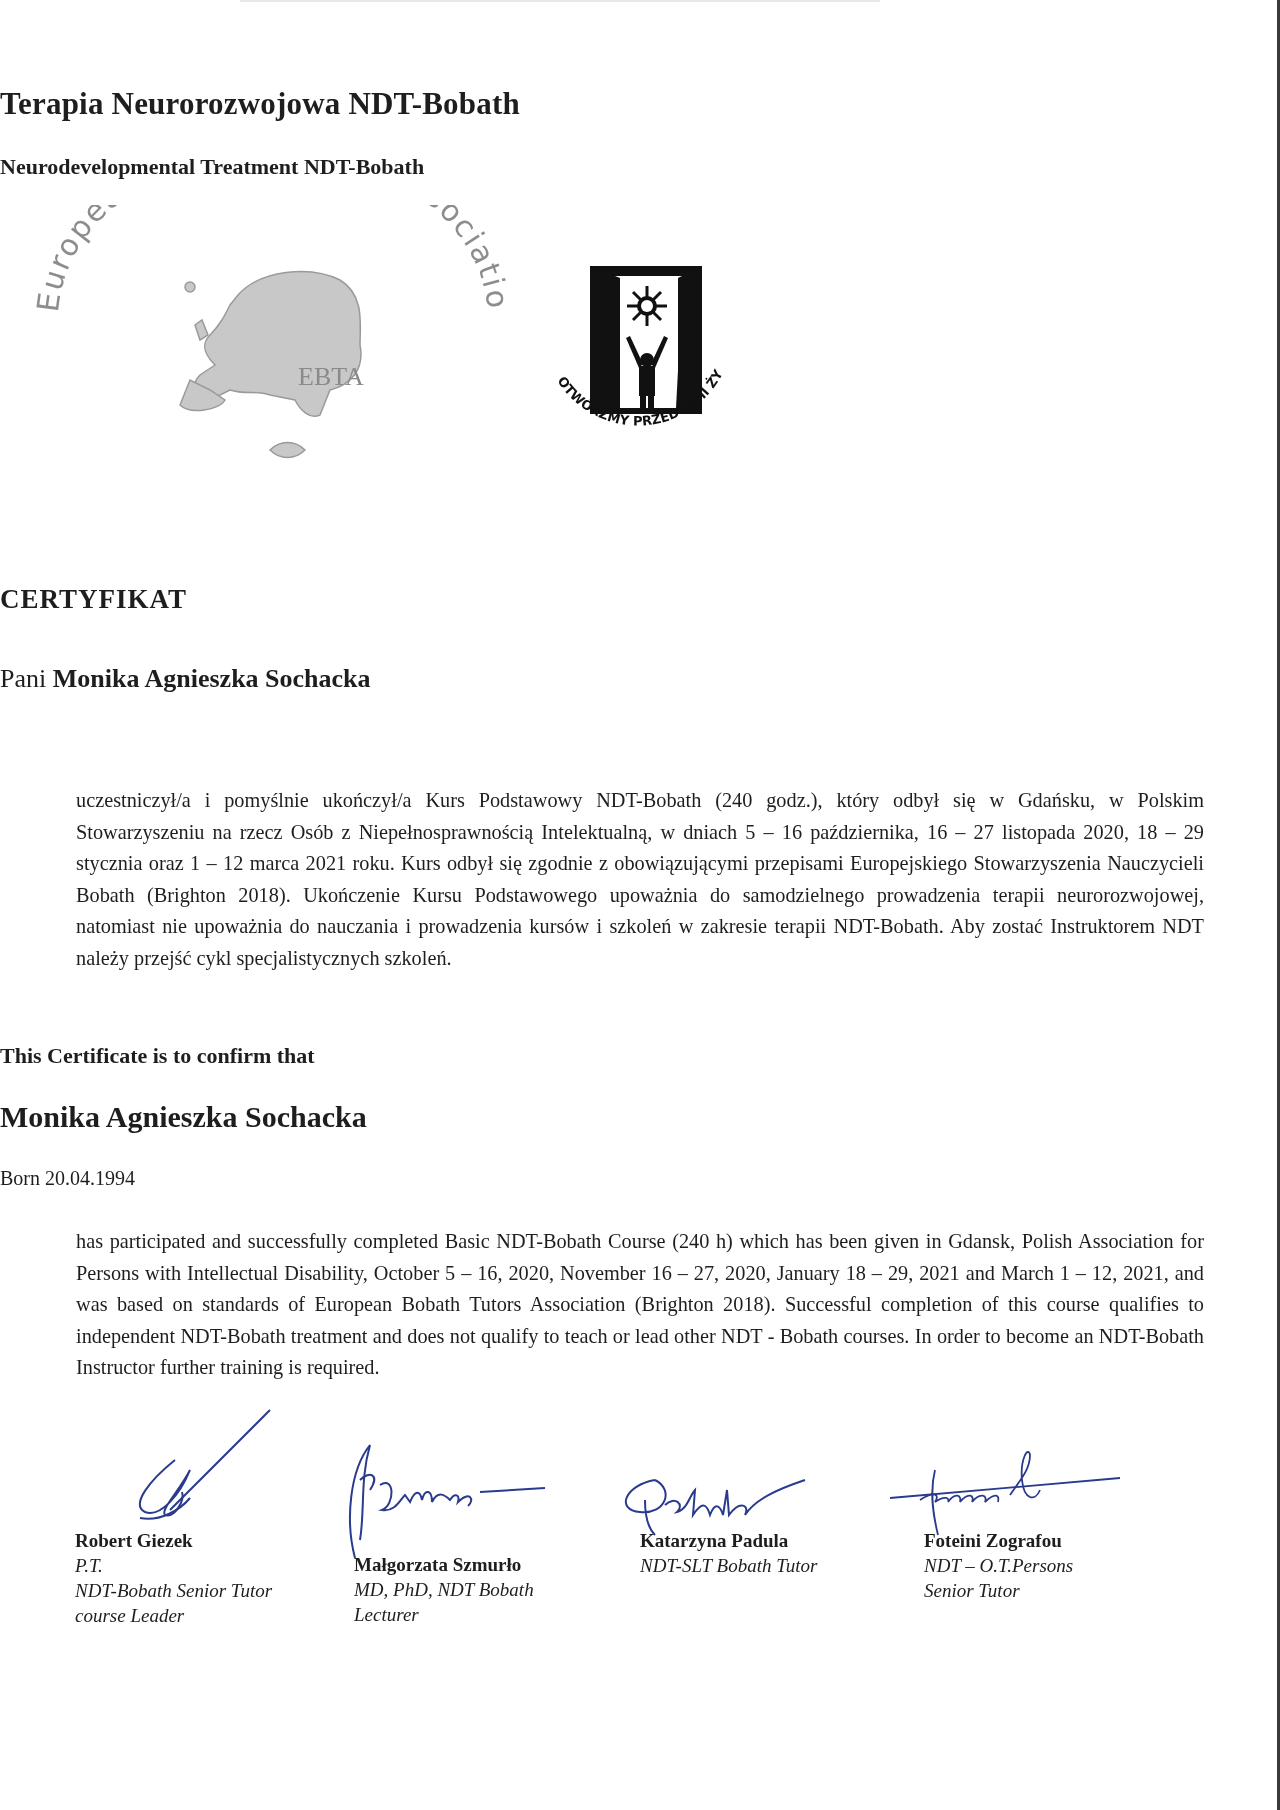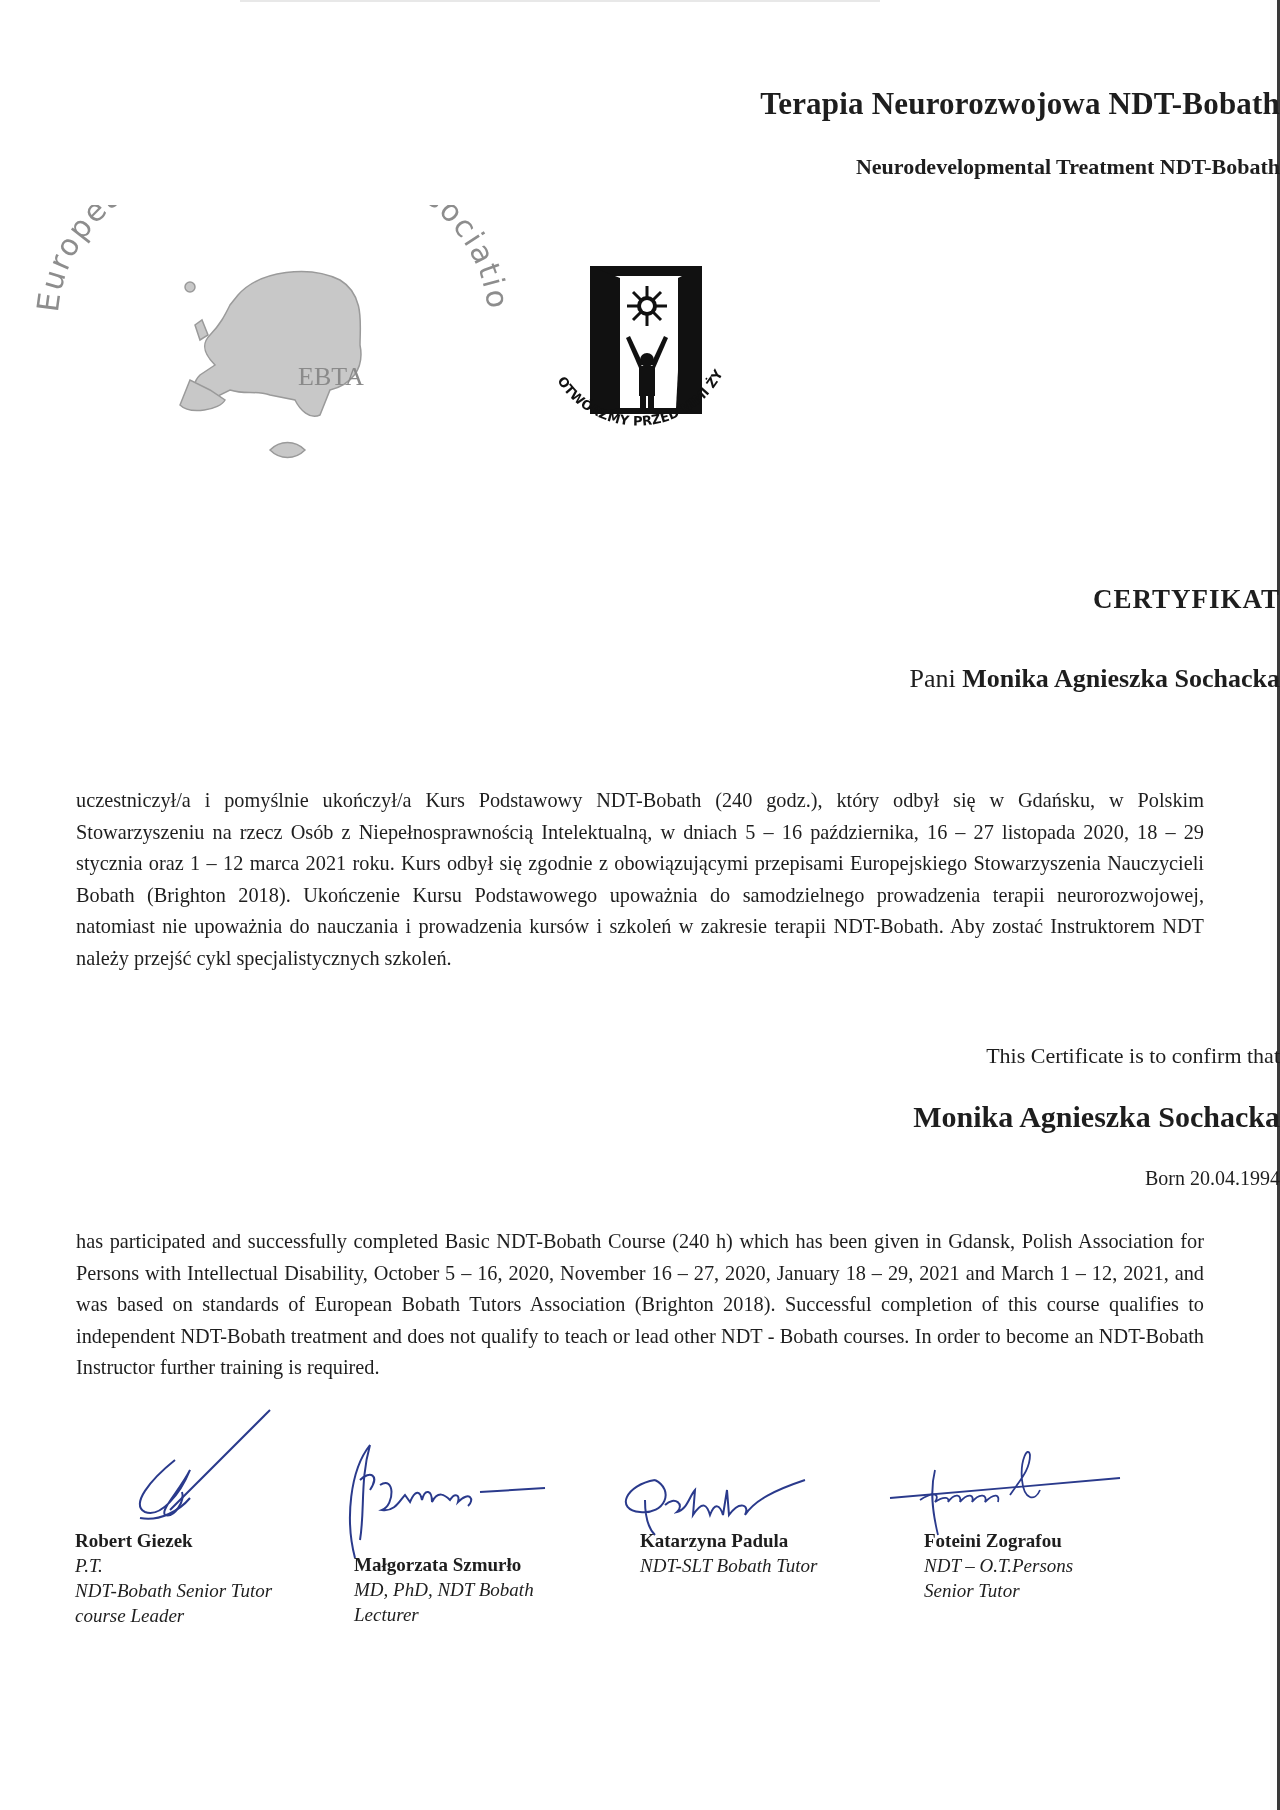--- a/index.html
+++ b/index.html
@@ -2,38 +2,38 @@
 <html><head>
 <meta charset="utf-8">
 <style>
   html, body { margin: 0; padding: 0; background: #ffffff; }
   body { width: 1280px; height: 1810px; position: relative; overflow: hidden;
          font-family: "Liberation Serif", "DejaVu Serif", serif; color: #1e1e1e; }
   .page { position: absolute; left: 0; top: 0; width: 1277px; height: 1810px;
           border-right: 3px solid #3a3a3a; background: #fff; }
   .scanline { position: absolute; top: 0; left: 240px; width: 640px; height: 2px; background: #e8e8e8; }
 
-  .center { position: absolute; left: 0; width: 1280px; text-align: right; }
+  .center { position: absolute; left: 0; width: 1280px; text-align: left; }
   .title-pl { top: 86px; font-size: 31px; font-weight: bold; letter-spacing: 0.2px; }
   .title-en { top: 154px; font-size: 22px; font-weight: bold; }
 
   .ebta { position: absolute; left: 30px; top: 205px; width: 480px; height: 255px; }
   .ndt-logo { position: absolute; left: 528px; top: 258px; width: 210px; height: 240px; }
 
   .cert-title { top: 584px; font-size: 27px; font-weight: bold; letter-spacing: 1px; }
   .recipient { top: 664px; font-size: 26px; }
   .recipient b { font-weight: bold; }
   .born-pl { top: 730px; font-size: 20px; }
 
   .para { position: absolute; left: 76px; width: 1128px; font-size: 20.3px; line-height: 31.5px;
           text-align: justify; text-align-last: left; }
   .para-pl { top: 785px; }
   .para-en { top: 1226px; }
 
-  .confirm { top: 1043px; font-size: 22px; font-weight: normal; }
+  .confirm { top: 1043px; font-size: 22px; font-weight: bold; }
   .name-en { top: 1100px; font-size: 30px; font-weight: bold; }
   .born-en { top: 1167px; font-size: 20px; }
 
   .signer { position: absolute; top: 1528px; font-size: 19px; line-height: 25px; }
   .signer .nm { font-weight: bold; display: block; }
   .signer .rl { font-style: italic; display: block; }
   .s1 { left: 75px; } .s2 { left: 354px; margin-top: 24px; } .s3 { left: 640px; } .s4 { left: 924px; }
 
   .sig { position: absolute; pointer-events: none; }
 </style>

